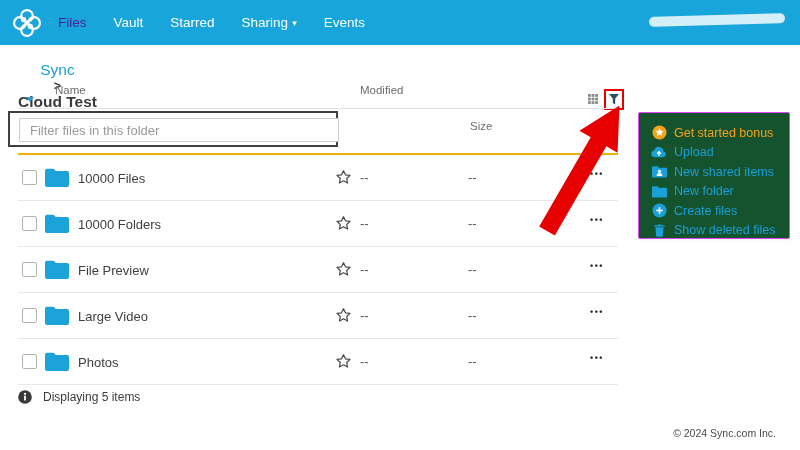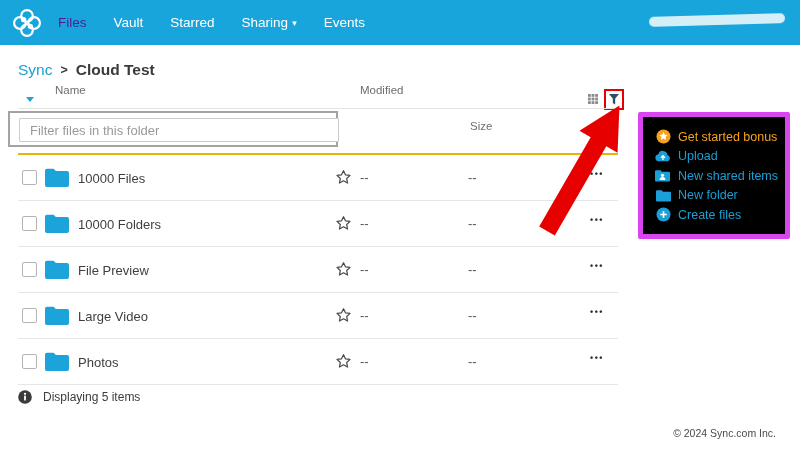--- a/index.html
+++ b/index.html
@@ -13,55 +13,55 @@
   
   .navbar{position:absolute;top:0;left:0;width:800px;height:45px;background:#17a5dc;display:flex;align-items:center;}
   .logo{margin-left:12px;width:30px;height:30px;display:flex;align-items:center;cursor:pointer;}
   .nav-menu{display:flex;margin-left:16px;gap:27px;font-size:13.5px;align-items:center;}
   .nav-item{color:#ffffff;}
   .nav-item.active{color:#4c1d95;}
   .nav-caret{font-size:9px;margin-left:4px;position:relative;top:-1px;}
   .scribble{position:absolute;left:649px;top:15px;width:136px;height:10px;background:rgba(255,255,255,.82);border-radius:6px;transform:rotate(-1.6deg);filter:blur(.7px);}
 
   
-  .breadcrumb{position:absolute;top:61px;left:18px;font-size:15.5px;display:flex;align-items:center;}
+  .breadcrumb{position:absolute;top:61px;left:18px;font-size:15.5px;display:flex;align-items:center;flex-direction:column;}
   .bc-root{color:#1a9fd6;}
   .bc-sep{color:#3a3a3a;font-weight:700;font-size:12.5px;margin:0 8px;}
   .bc-current{color:#3a3a3a;font-weight:700;}
 
   
   .hdr-label{position:absolute;font-size:11.5px;color:#6e6e6e;top:84px;}
   .sort-caret{position:absolute;left:26px;top:97px;width:0;height:0;border-left:4px solid transparent;border-right:4px solid transparent;border-top:5px solid #2a9fd4;cursor:pointer;}
   .grid-icon{position:absolute;left:588px;top:94px;cursor:pointer;line-height:0;}
   .filter-icon-box{position:absolute;left:604px;top:89px;width:16px;height:17px;border:2px solid #e60000;display:flex;align-items:center;justify-content:center;background:#fff;}
   .filter-icon{line-height:0;cursor:pointer;}
   .header-line{position:absolute;left:18px;top:108px;width:600px;height:1px;background:#e3e3e3;}
 
   
-  .filter-highlight{position:absolute;left:8px;top:111px;width:330px;height:36px;border:2px solid #a3a3a3;box-sizing:border-box;background:#fff;}
+  .filter-highlight{position:absolute;left:8px;top:111px;width:330px;height:36px;border:2px solid #404040;box-sizing:border-box;background:#fff;}
   .filter-input{position:absolute;left:9px;top:5px;width:298px;height:22px;border:1px solid #cccccc;border-radius:1px;font-size:13px;padding:0 10px;color:#555;font-family:"Liberation Sans",sans-serif;outline:none;}
   .filter-input::placeholder{color:#9a9a9a;}
 
   
   .rows{position:absolute;left:18px;top:153px;width:600px;border-top:2px solid #eab308;}
   .row{position:relative;height:45px;border-bottom:1px solid #e6e6e6;cursor:pointer;}
   .cb{position:absolute;left:4px;top:15px;width:13px;height:13px;border:1px solid #b3b3b3;border-radius:2px;background:#fff;cursor:pointer;}
   .folder-ic{position:absolute;left:27px;top:13px;line-height:0;}
   .fname{position:absolute;left:60px;top:16px;font-size:13px;color:#3f3f3f;}
   .star-ic{position:absolute;left:317px;top:14px;line-height:0;cursor:pointer;}
   .dash-mod{position:absolute;left:342px;top:15px;font-size:13px;color:#555;}
   .dash-size{position:absolute;left:450px;top:15px;font-size:13px;color:#555;}
   .more-ic{position:absolute;left:572px;top:14px;font-size:9px;letter-spacing:1.5px;color:#2e2e2e;font-weight:bold;cursor:pointer;}
 
   
   .status{position:absolute;left:18px;top:390px;display:flex;align-items:center;gap:11px;font-size:12px;color:#3c3c3c;}
   .status .ic{line-height:0;}
 
   
-  .panel{position:absolute;left:638px;top:112px;width:152px;height:127px;box-sizing:border-box;background:#000000;border:5px solid #d946ef;border-radius:2px;box-shadow:0 1px 3px rgba(0,0,0,.05);padding:10px 7px 0 12px;}
+  .panel{position:absolute;left:638px;top:112px;width:152px;height:127px;box-sizing:border-box;background:#14532d;border:1px solid #d946ef;border-radius:2px;box-shadow:0 1px 3px rgba(0,0,0,.05);padding:10px 7px 0 12px;}
   .panel-item{display:flex;align-items:center;gap:7px;height:19.5px;font-size:12.5px;color:#1a9fd6;cursor:pointer;white-space:nowrap;}
   .panel-item.orange{color:#f6a21d;}
   .pi-icon{width:16px;display:flex;justify-content:center;line-height:0;}
 
   
   .arrow-svg{position:absolute;left:500px;top:90px;width:150px;height:160px;pointer-events:none;}
 
   
   .copyright{position:absolute;right:24px;top:427px;font-size:10.5px;color:#4a4a4a;}
 </style>
@@ -251,19 +251,28 @@
   </div>
   <div class="panel-item">
     <span class="pi-icon">
       <svg width="15" height="15" viewBox="0 0 16 16">
           <circle cx="8" cy="8" r="7.5" fill="#1a9fd6"></circle>
           <path d="M8 4.5 V11.5 M4.5 8 H11.5" stroke="#fff" stroke-width="1.8"></path>
         </svg>
     </span>
     <span>Create files</span>
   </div>
+  <div class="panel-item">
+    <span class="pi-icon">
+      <svg width="11" height="13" viewBox="0 0 12 14">
+          <path d="M4.2 .4 h3.6 l.5 1 H11.3 a.6 .6 0 0 1 0 1.2 H.7 a.6 .6 0 0 1 0 -1.2 H3.7 Z" fill="#1a9fd6"></path>
+          <path d="M1.6 3.4 h8.8 l-.6 9.4 a1.2 1.2 0 0 1 -1.2 1.1 H3.4 a1.2 1.2 0 0 1 -1.2 -1.1 Z" fill="#1a9fd6"></path>
+        </svg>
+    </span>
+    <span>Show deleted files</span>
+  </div>
 </aside>
 
 <svg class="arrow-svg" viewBox="0 0 150 160">
   <polygon points="0,-9 103,-9 103,-22 145,0 103,22 103,9 0,9" transform="translate(47,141) rotate(-60)" fill="#e60000"></polygon>
 </svg>
 
 <div class="copyright">© 2024 Sync.com Inc.</div>
 
 </body></html>

